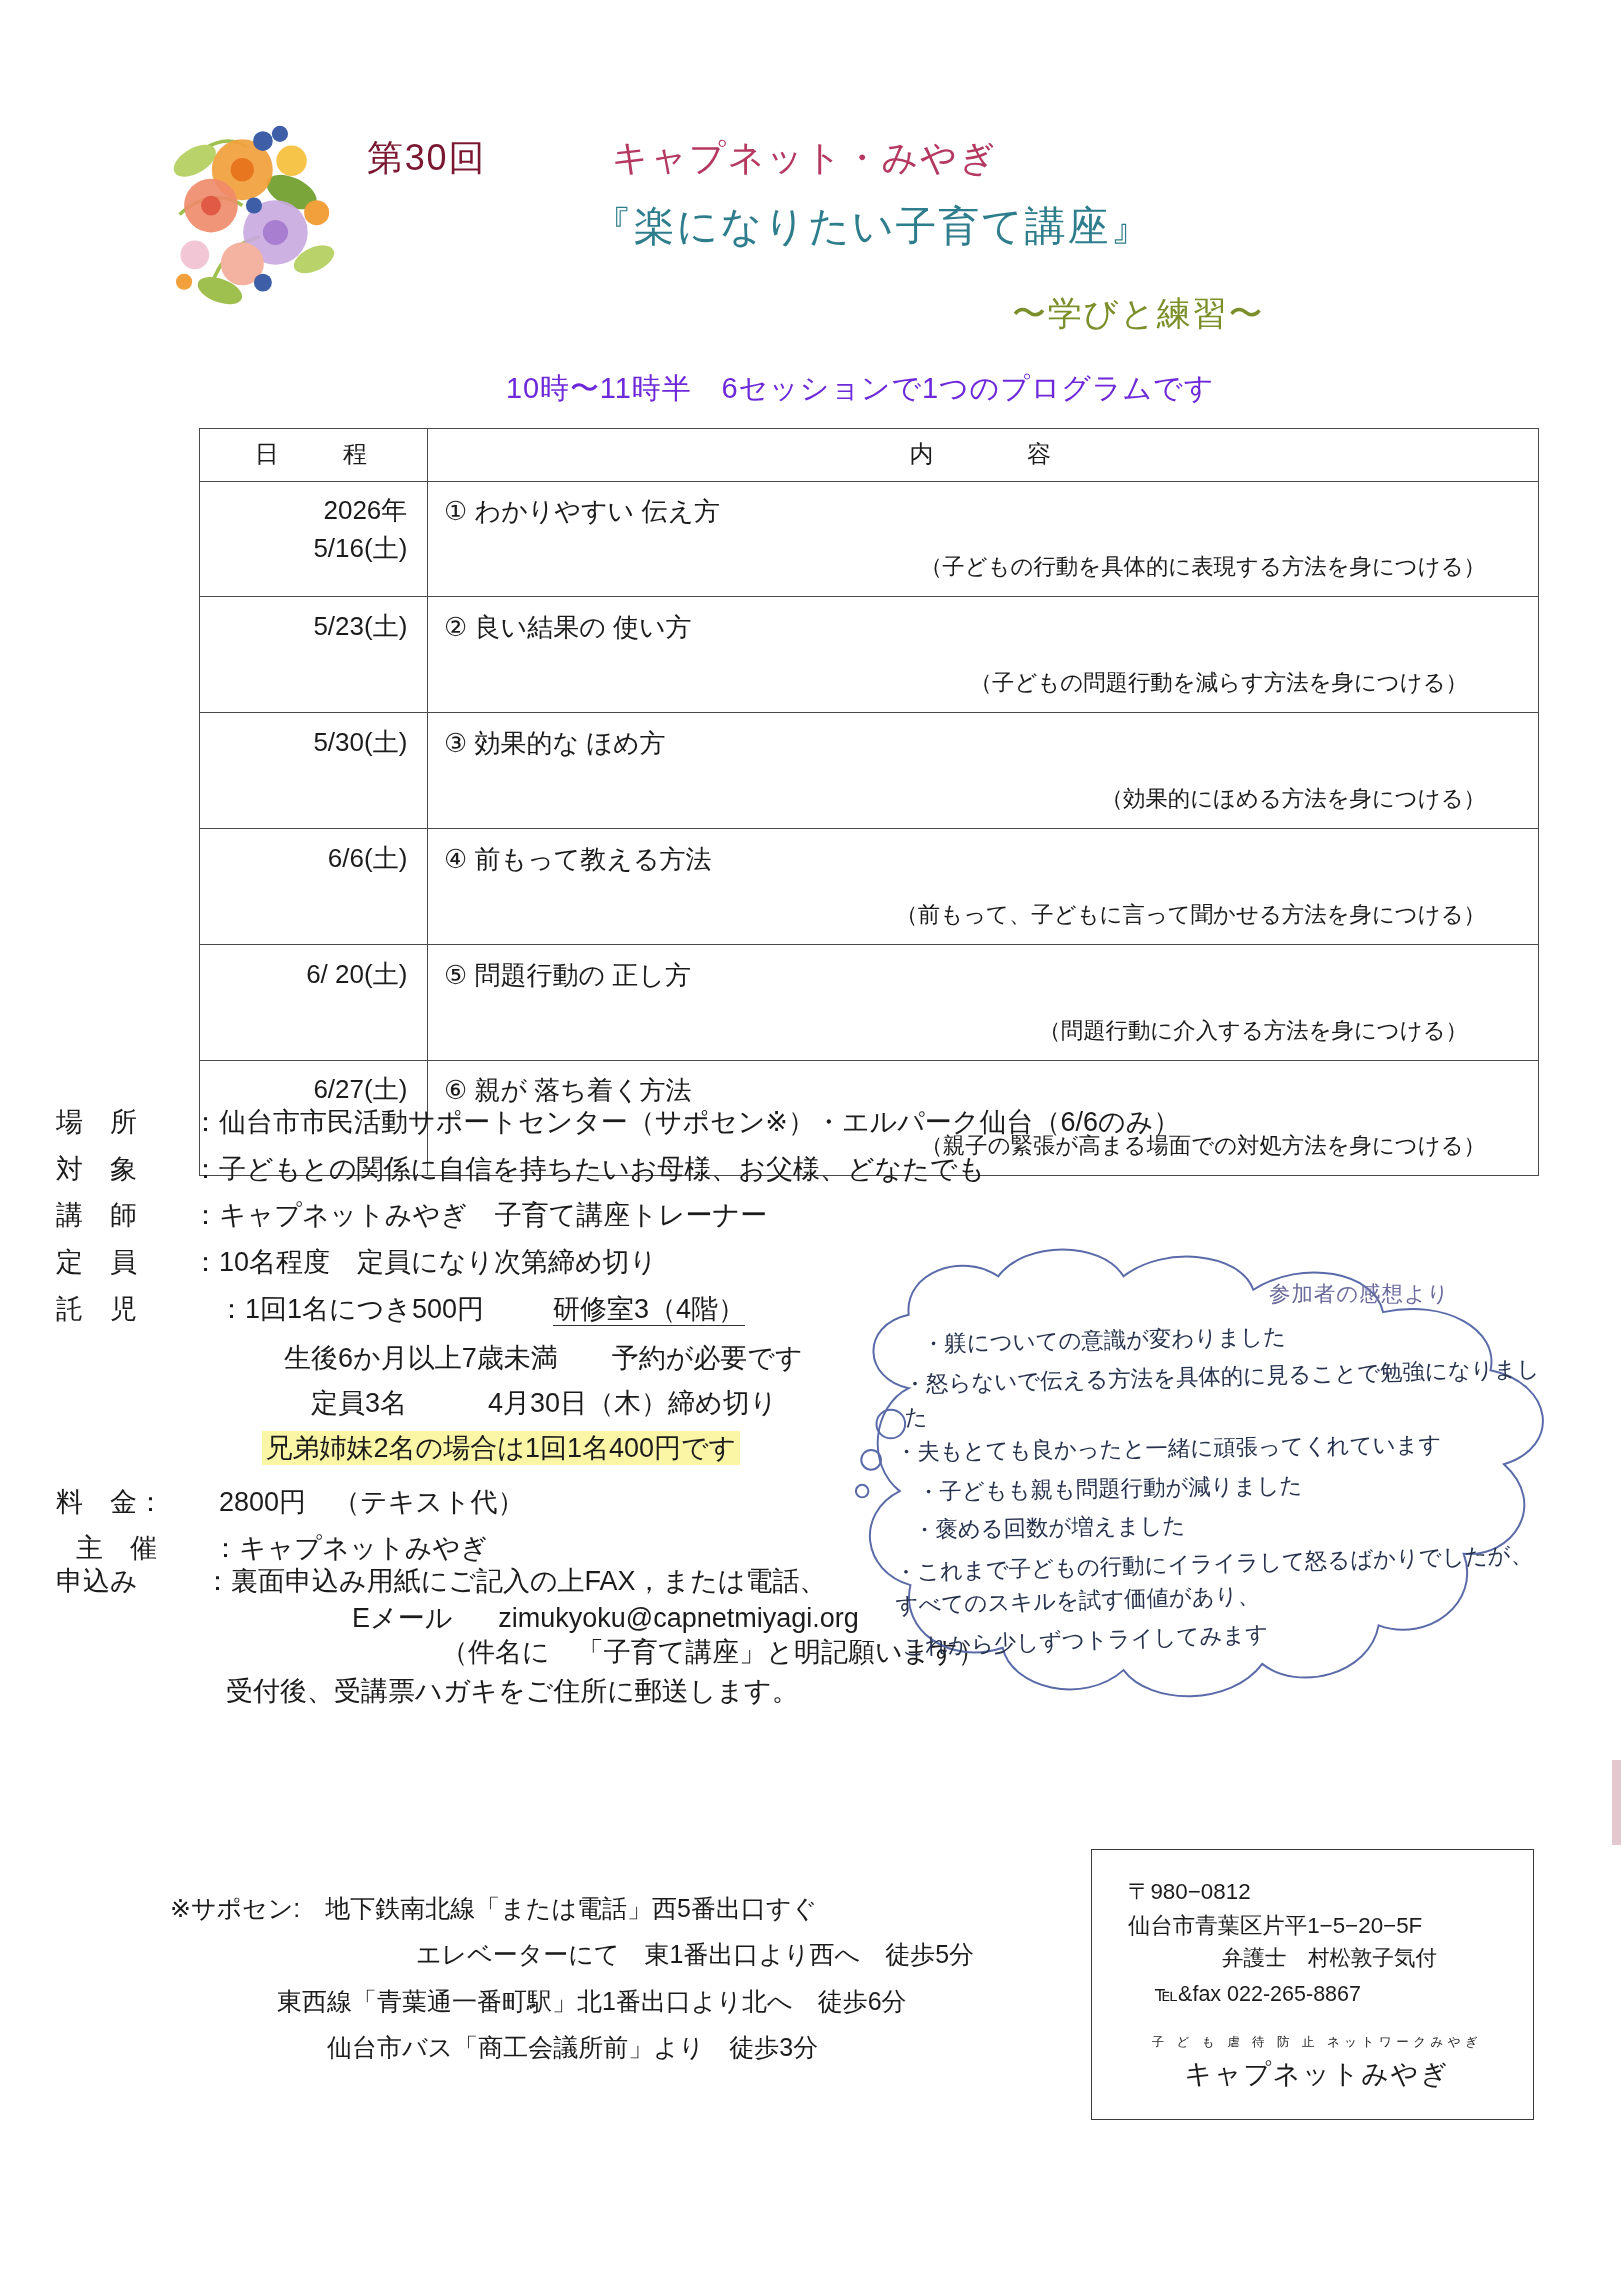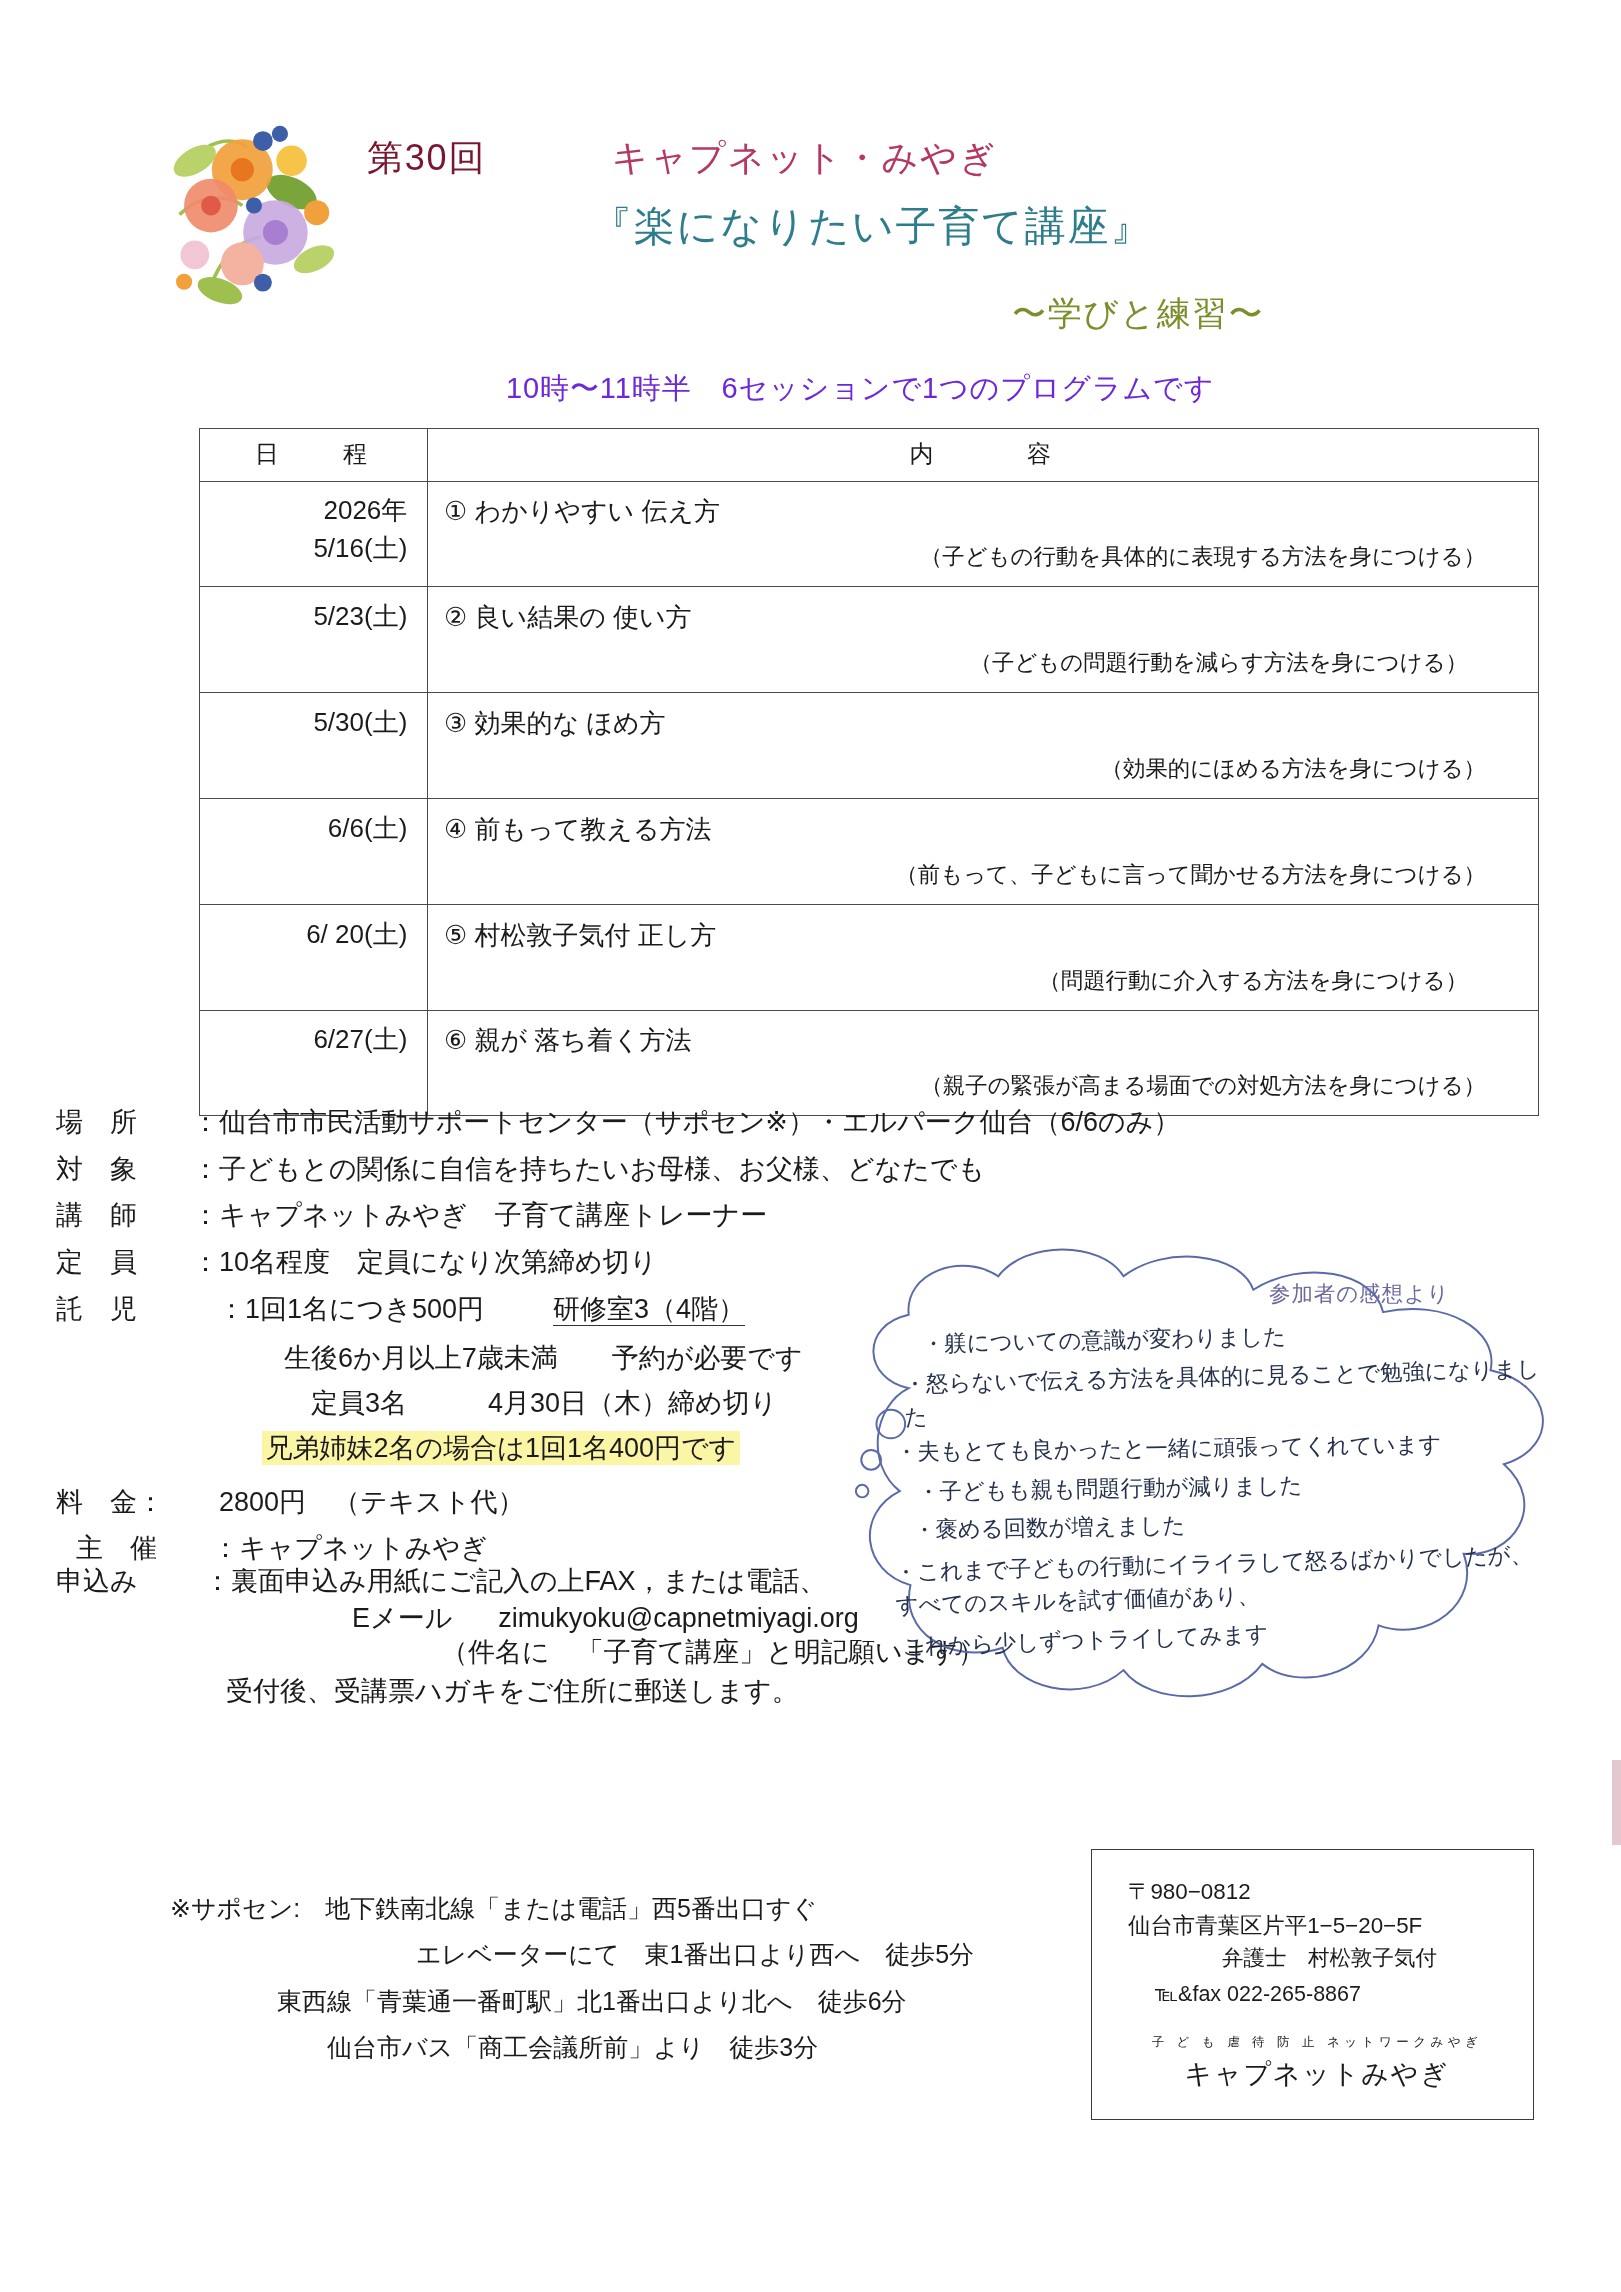--- a/index.html
+++ b/index.html
@@ -103,21 +103,21 @@
   .sched td.body {
     padding: 10.7px 16px 12.5px 16px;
     font-size: 26px;
     line-height: 1.5;
   }
   .sched td.body .sub {
     display: block;
     font-size: 22.4px;
     text-align: right;
     padding-right: 36px;
-    margin-top: 9px;
+    margin-top: 19px;
   }
   .sched td.body .sub.wide { padding-right: 54px; }
 
   
   .info {
     position: absolute;
     left: 56px;
     top: 1109px;
     width: 1522px;
     font-size: 27px;
@@ -323,21 +323,21 @@
       <tr>
         <td class="date">6/6(土)</td>
         <td class="body">
           <span>④ 前もって教える方法</span>
           <span class="sub">（前もって、子どもに言って聞かせる方法を身につける）</span>
         </td>
       </tr>
       <tr>
         <td class="date">6/ 20(土)</td>
         <td class="body">
-          <span>⑤ 村松敦子気付 正し方</span>
+          <span>⑤ 問題行動の 正し方</span>
           <span class="sub wide">（問題行動に介入する方法を身につける）</span>
         </td>
       </tr>
       <tr>
         <td class="date">6/27(土)</td>
         <td class="body">
           <span>⑥ 親が 落ち着く方法</span>
           <span class="sub">（親子の緊張が高まる場面での対処方法を身につける）</span>
         </td>
       </tr>

